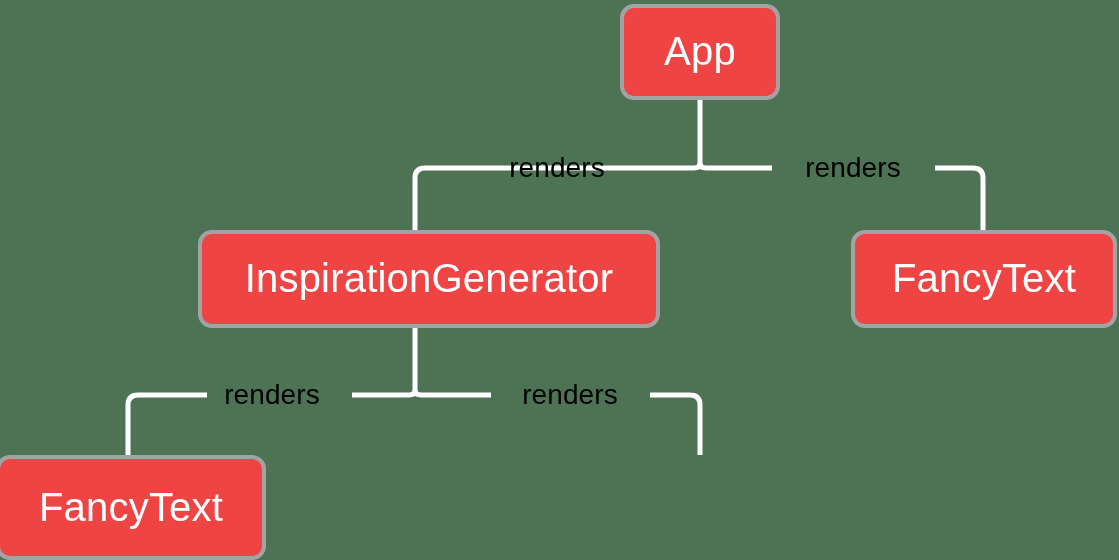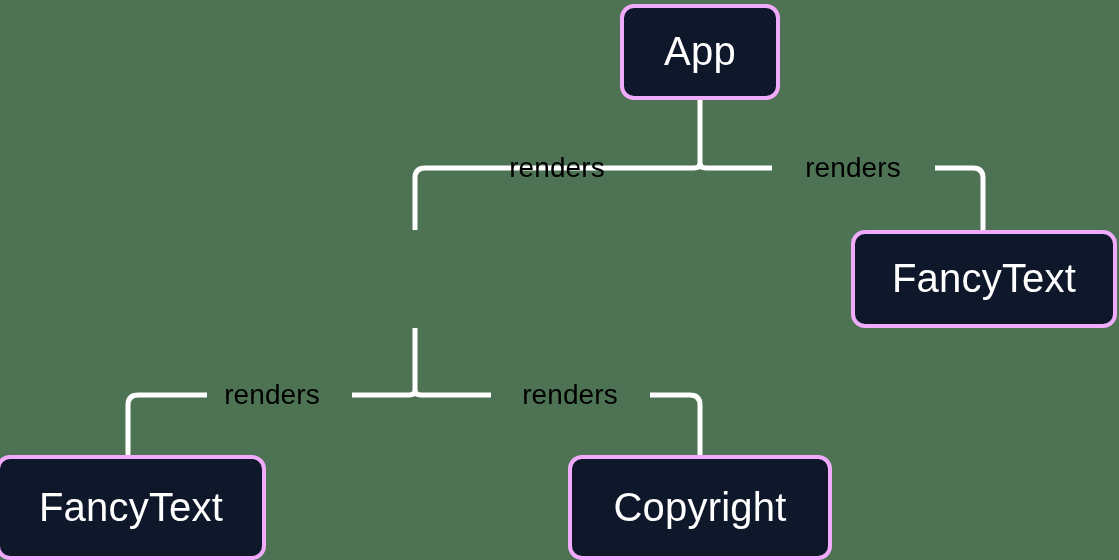--- a/index.html
+++ b/index.html
@@ -23,22 +23,22 @@
     position: absolute;
     left: 0;
     top: 0;
     width: 1119px;
     height: 560px;
     overflow: visible;
   }
   .node {
     position: absolute;
     box-sizing: border-box;
-    background: #0f172a;
-    border: 4px solid #f0abfc;
+    background: #ef4444;
+    border: 4px solid #a3a3a3;
     border-radius: 14px;
     color: #ffffff;
     display: flex;
     align-items: center;
     justify-content: center;
     font-size: 40px;
     letter-spacing: 0.2px;
     line-height: 1;
     white-space: nowrap;
   }
@@ -83,26 +83,26 @@
   <div class="edge-label" style="left:853px; top:168px;">renders</div>
 
   <div class="edge-label" style="left:272px; top:395px;">renders</div>
 
   <div class="edge-label" style="left:570px; top:395px;">renders</div>
 
   <div class="node" style="left:620px; top:4px; width:160px; height:96px;">
     <span class="node-label">App</span>
   </div>
 
+  <div class="node" style="left:198px; top:230px; width:462px; height:98px;">
+    <span class="node-label">InspirationGenerator</span>
+  </div>
 
   <div class="node" style="left:851px; top:230px; width:266px; height:98px;">
     <span class="node-label">FancyText</span>
   </div>
 
   <div class="node" style="left:-4px; top:455px; width:270px; height:105px;">
     <span class="node-label">FancyText</span>
   </div>
 
-  <div class="node" style="left:568px; top:455px; width:264px; height:105px;">
-    <span class="node-label">Copyright</span>
-  </div>
 
 </div>
 
 </body></html>

